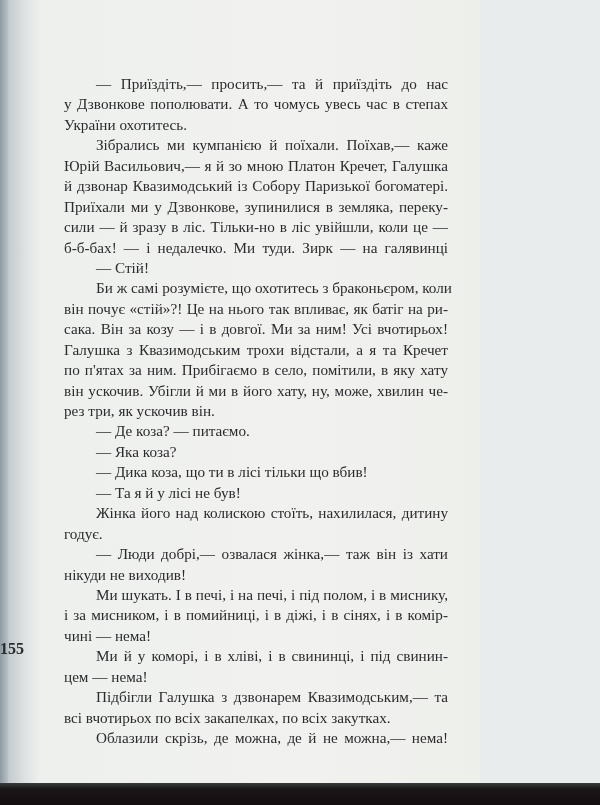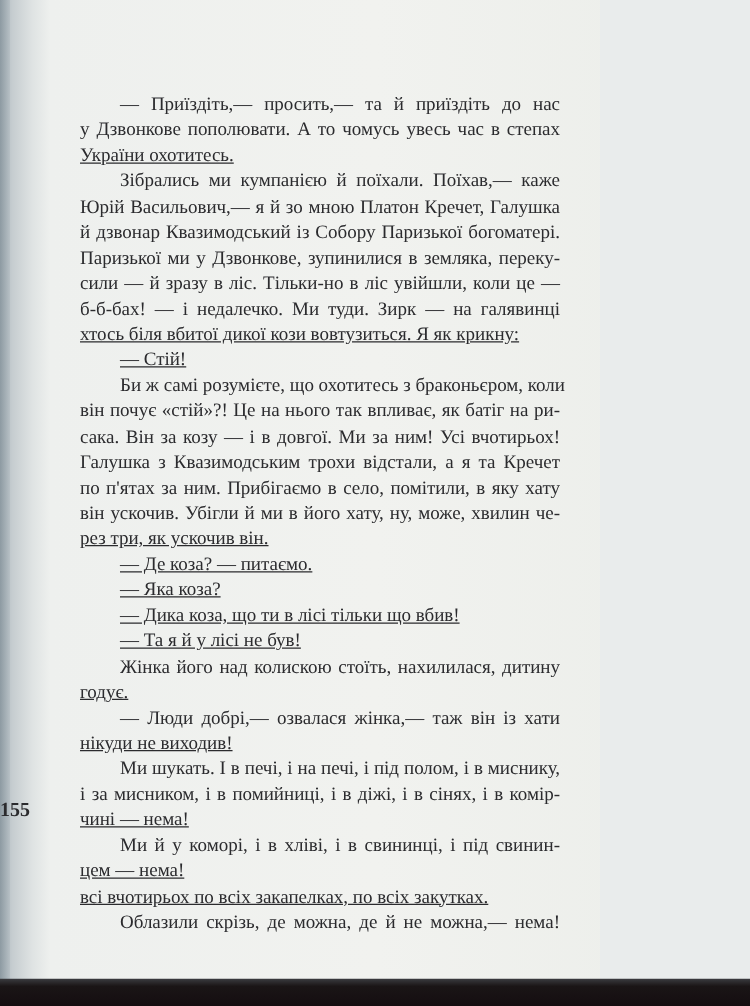--- a/index.html
+++ b/index.html
@@ -23,42 +23,41 @@
   .text-block {
     position: absolute; left: 64px; top: 74px; width: 384px;
     font-size: 15.2px; line-height: 20.45px; color: #2b2b2e;
     text-align: justify;
   }
   .line {
     display: block; white-space: nowrap; text-align-last: justify;
     height: 20.45px; overflow: visible;
   }
   .line.indent { padding-left: 32px; }
-  .line.last { text-align-last: left; text-decoration: underline; }
+  .line.last { text-align-last: left; }
   .page-number {
     position: absolute; left: 0; width: 512px; top: 640px; 
     font-size: 16px; font-weight: bold; color: #2b2b2e;
   }
 </style>
 </head>
 <body>
 
 <div class="page">
   <div class="spine"></div>
   <div class="text-block" id="text-block">
       <span class="line indent">— Приїздіть,— просить,— та й приїздіть до нас</span>
       <span class="line">у Дзвонкове пополювати. А то чомусь увесь час в степах</span>
       <span class="line last">України охотитесь.</span>
       <span class="line indent">Зібрались ми кумпанією й поїхали. Поїхав,— каже</span>
       <span class="line">Юрій Васильович,— я й зо мною Платон Кречет, Галушка</span>
       <span class="line">й дзвонар Квазимодський із Собору Паризької богоматері.</span>
-      <span class="line">Паризької ми у Дзвонкове, зупинилися в земляка, переку-</span>
+      <span class="line">Приїхали ми у Дзвонкове, зупинилися в земляка, переку-</span>
       <span class="line">сили — й зразу в ліс. Тільки-но в ліс увійшли, коли це —</span>
       <span class="line">б-б-бах! — і недалечко. Ми туди. Зирк — на галявинці</span>
-      <span class="line last">хтось біля вбитої дикої кози вовтузиться. Я як крикну:</span>
       <span class="line indent last">— Стій!</span>
       <span class="line indent">Би ж самі розумієте, що охотитесь з браконьєром, коли</span>
       <span class="line">він почує «стій»?! Це на нього так впливає, як батіг на ри-</span>
       <span class="line">сака. Він за козу — і в довгої. Ми за ним! Усі вчотирьох!</span>
       <span class="line">Галушка з Квазимодським трохи відстали, а я та Кречет</span>
       <span class="line">по п'ятах за ним. Прибігаємо в село, помітили, в яку хату</span>
       <span class="line">він ускочив. Убігли й ми в його хату, ну, може, хвилин че-</span>
       <span class="line last">рез три, як ускочив він.</span>
       <span class="line indent last">— Де коза? — питаємо.</span>
       <span class="line indent last">— Яка коза?</span>
@@ -66,18 +65,19 @@
       <span class="line indent last">— Та я й у лісі не був!</span>
       <span class="line indent">Жінка його над колискою стоїть, нахилилася, дитину</span>
       <span class="line last">годує.</span>
       <span class="line indent">— Люди добрі,— озвалася жінка,— таж він із хати</span>
       <span class="line last">нікуди не виходив!</span>
       <span class="line indent">Ми шукать. І в печі, і на печі, і під полом, і в миснику,</span>
       <span class="line">і за мисником, і в помийниці, і в діжі, і в сінях, і в комір-</span>
       <span class="line last">чині — нема!</span>
       <span class="line indent">Ми й у коморі, і в хліві, і в свининці, і під свинин-</span>
       <span class="line last">цем — нема!</span>
+      <span class="line indent">Підбігли Галушка з дзвонарем Квазимодським,— та</span>
       <span class="line last">всі вчотирьох по всіх закапелках, по всіх закутках.</span>
       <span class="line indent">Облазили скрізь, де можна, де й не можна,— нема!</span>
     </div>
   <div class="page-number">155</div>
 </div>
 <div class="bottom-edge"></div>
 
 </body></html>

